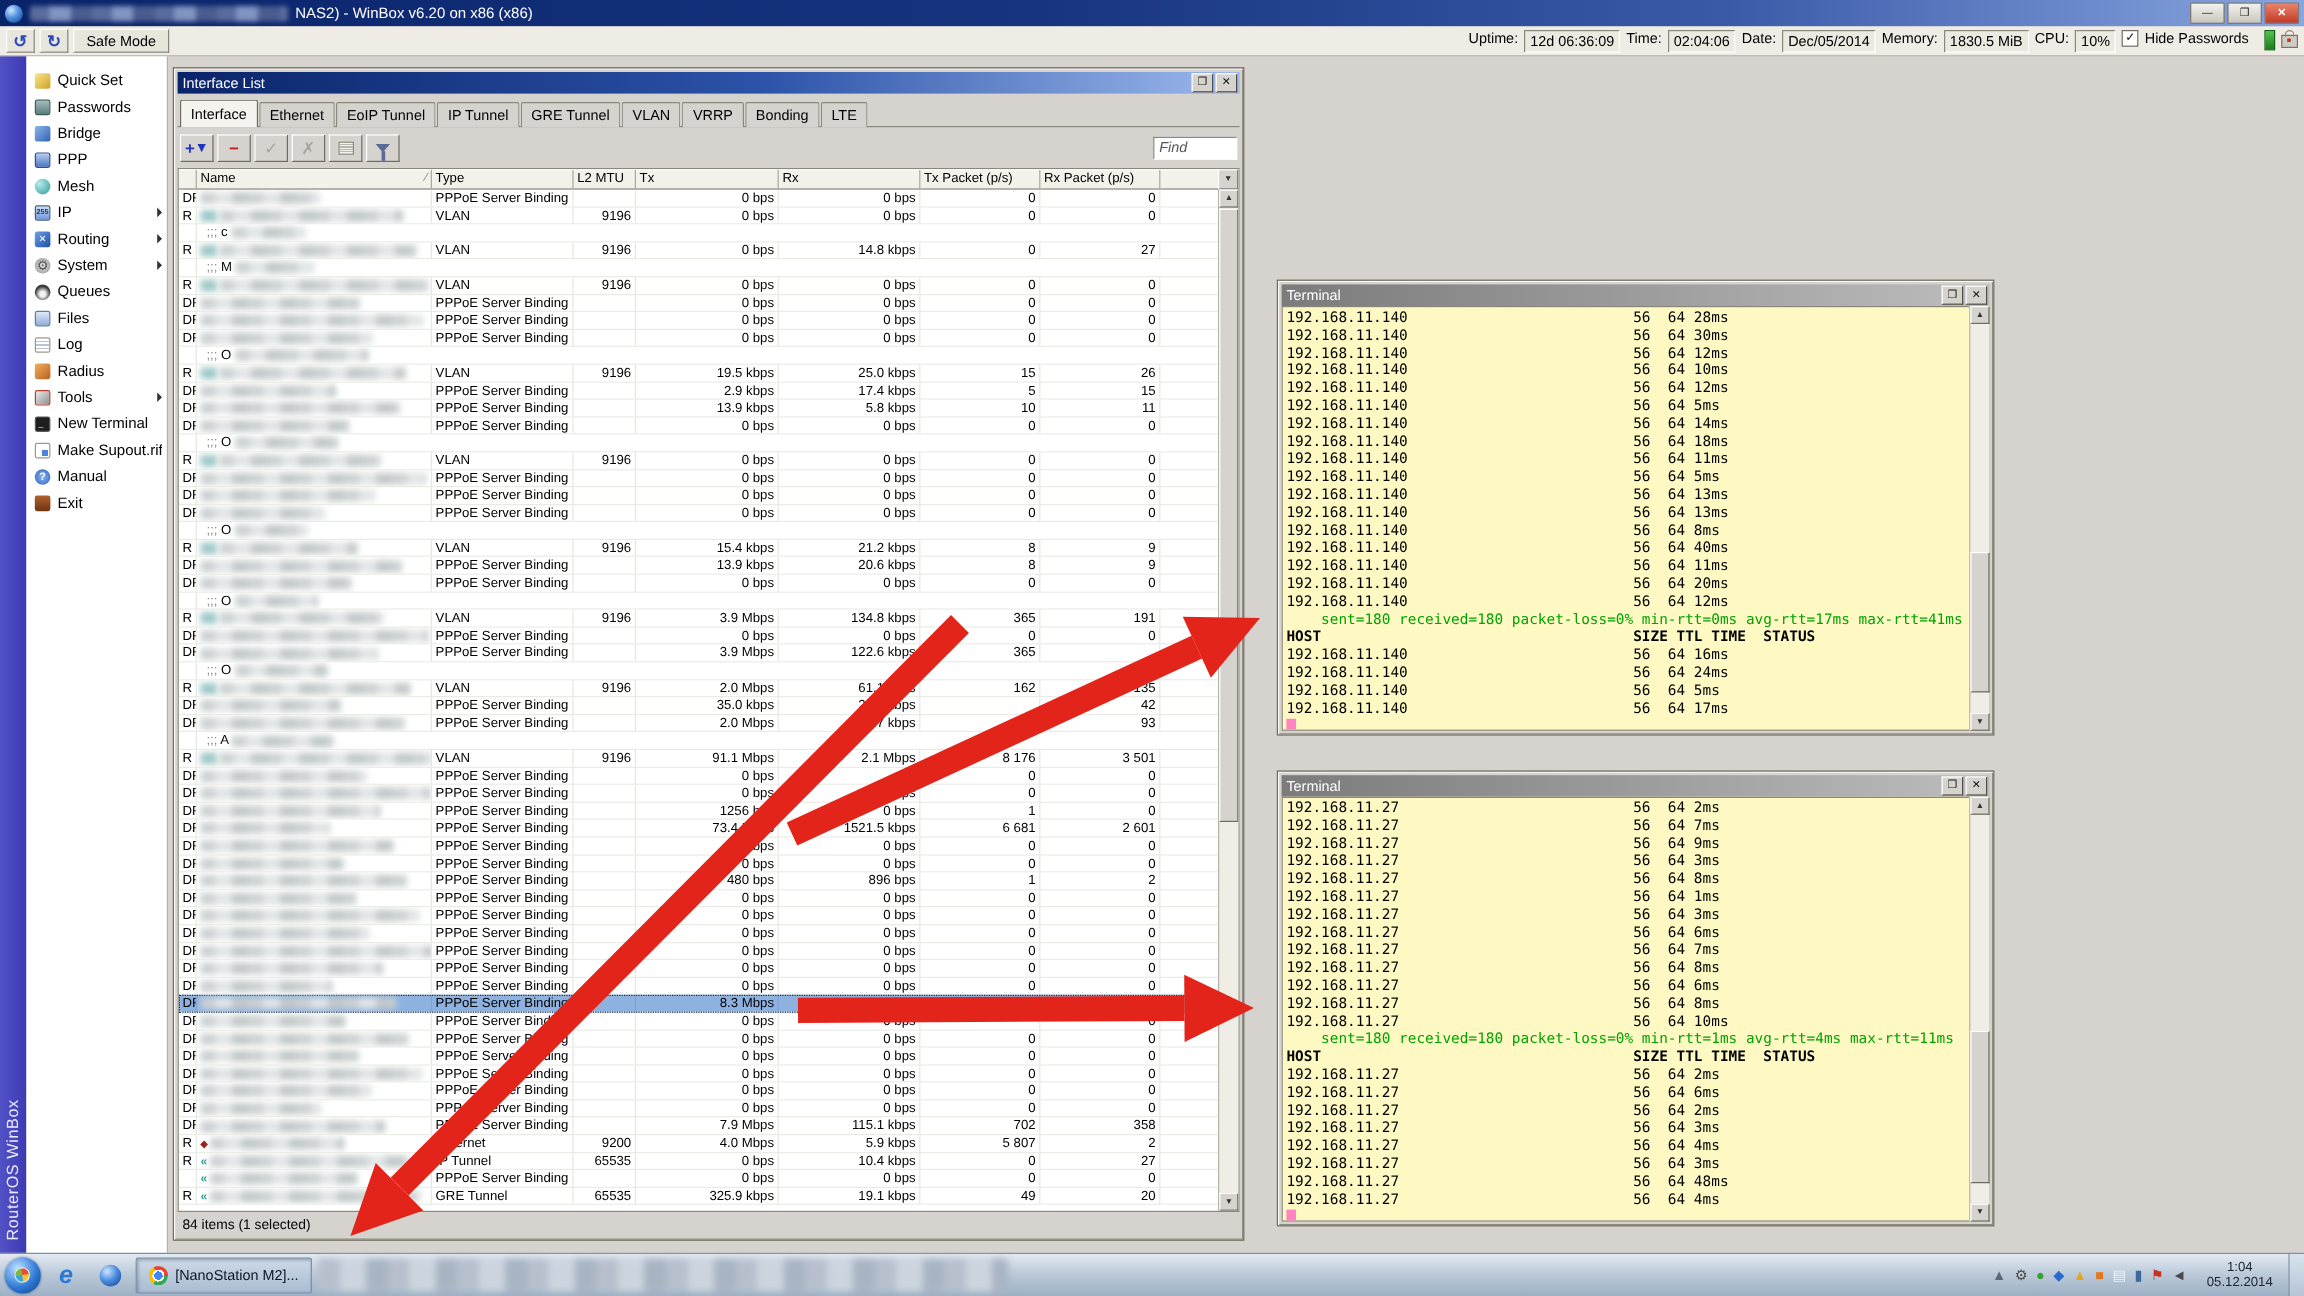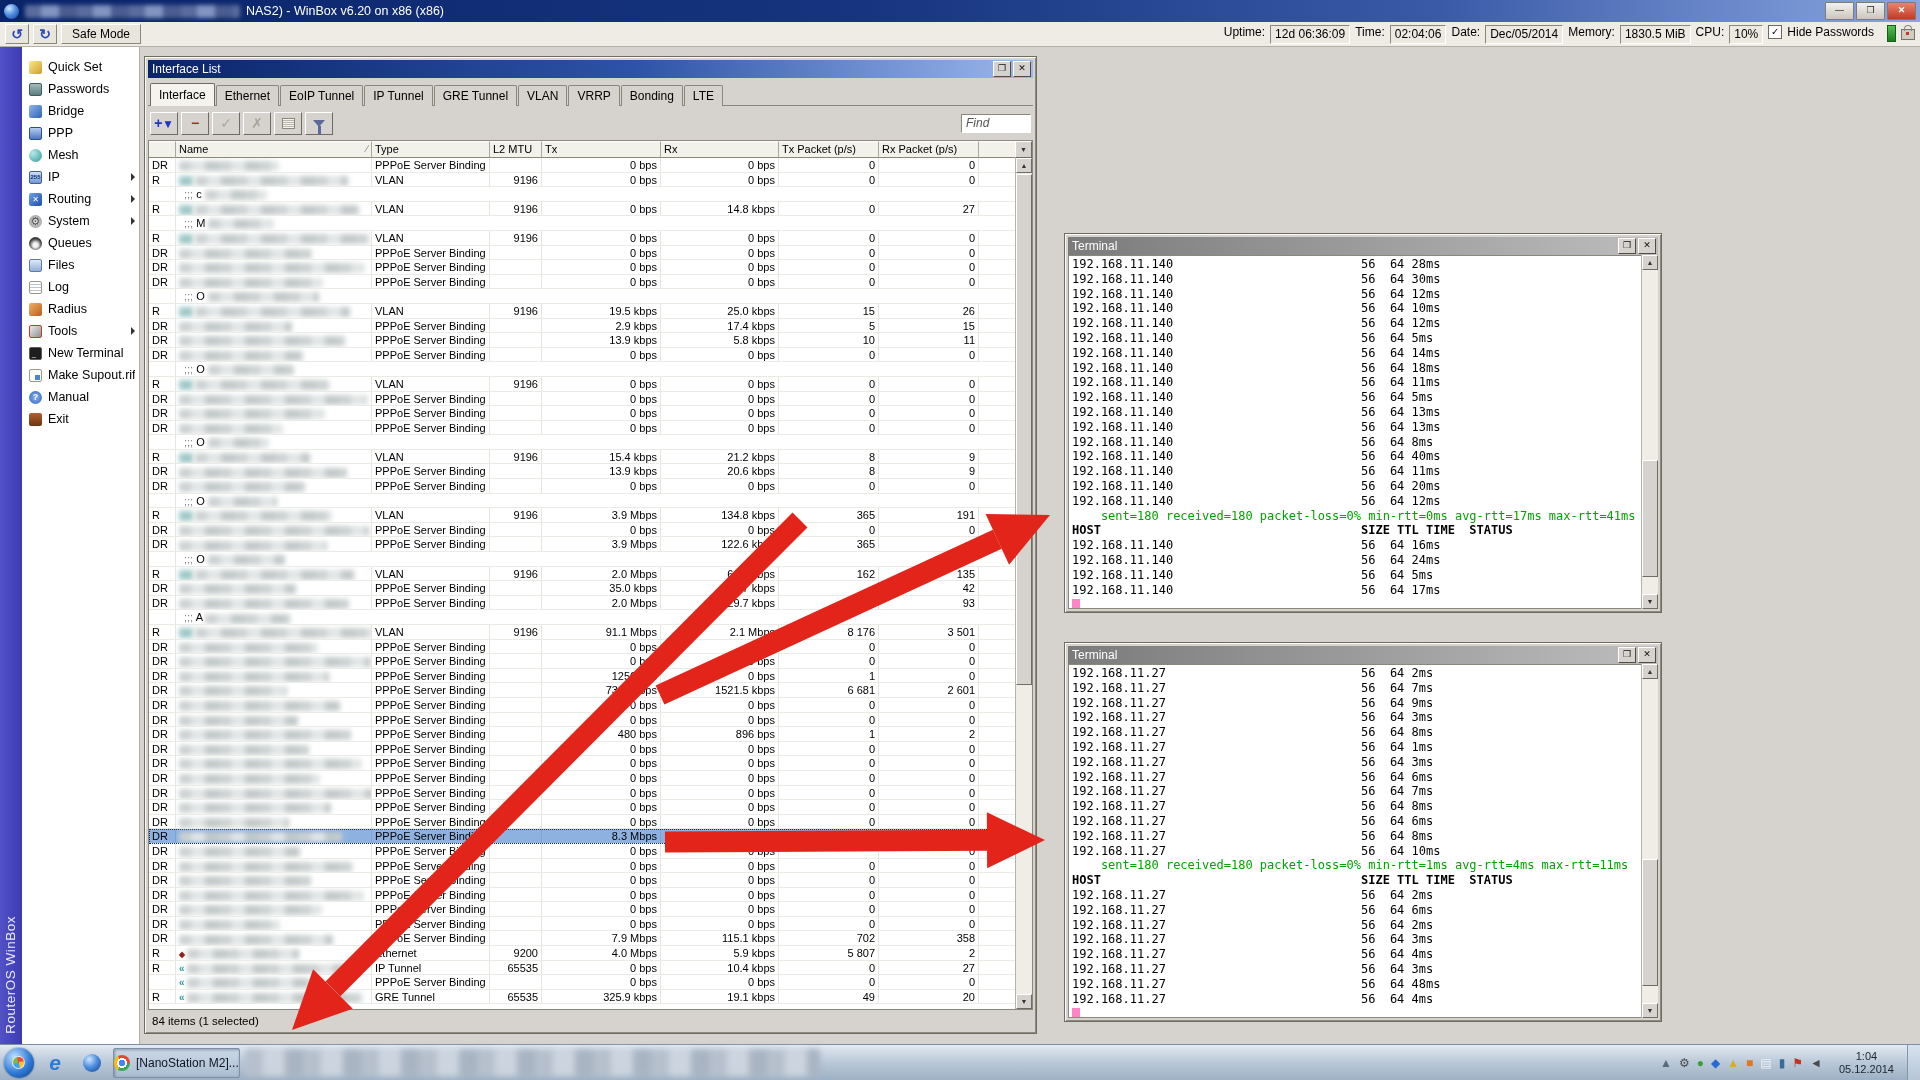--- a/index.html
+++ b/index.html
@@ -100,59 +100,59 @@
   .grid{flex:1;display:flex;flex-direction:column;border:1px solid #8a887c;background:#fff;position:relative;overflow:hidden}
   .grid-h{flex:none;display:flex;height:17px;background:#f2f1ea;font-size:11px}
   .hcell{border-right:1px solid #aaa89c;border-bottom:1px solid #8a887c;border-top:1px solid #fff;
     padding:1px 3px;box-sizing:border-box;white-space:nowrap;overflow:hidden;display:flex;align-items:flex-start}
   .hsort{margin-left:auto;color:#888;font-size:10px}
   .hdrop{width:17px;flex:none;background:#d6d3ce;border:1px solid;border-color:#fff #6e6c60 #6e6c60 #fff;
     font-size:7px;display:flex;align-items:center;justify-content:center;box-sizing:border-box;color:#333}
   .grid-b{flex:1;overflow:hidden;margin-right:17px;font-size:11px}
   .trow{display:flex;height:14.6px;line-height:14.4px;box-sizing:border-box;border-bottom:1px solid #ebebe6}
   .cell{padding:0 3px;border-right:1px solid #e6e6e1;white-space:nowrap;overflow:hidden;box-sizing:border-box}
-  .col-f{width:27px;flex:none}.col-name{width:196px;flex:none}.col-type{width:118px;flex:none}
+  .col-f{width:15px;flex:none}.col-name{width:196px;flex:none}.col-type{width:118px;flex:none}
   .col-mtu{width:52px;flex:none}.col-tx{width:119px;flex:none}.col-rx{width:118px;flex:none}
   .col-tp{width:100px;flex:none}.col-rp{width:100px;flex:none}.col-x{flex:1;border-right:none}
   .num{text-align:right}
   .nblur{display:inline-block;height:10px;border-radius:1px;vertical-align:middle;filter:blur(2.5px);
     background:repeating-linear-gradient(90deg,#ccd1d1 0 12px,#e2e5e5 12px 26px,#c3c9c9 26px 40px)}
   .nblur.teal{background:#9fc8c8;margin-right:2px}
   .ni{font-style:normal;font-weight:bold;margin-right:2px;font-size:10px}
   .ni-cyan{color:#2a9a9a}.ni-red{color:#8e1f18;font-size:8px}
   .com-row .com{flex:1;color:#000;padding-left:8px;border-right:none}
   .dots{color:#8a8a8a}
   .trow.sel{background:#8eb2e0;outline:1px dotted #1a2c50;outline-offset:-1px}
   .trow.sel .cell{border-right-color:#7ea2d4}
   
   .vscroll{position:absolute;right:0;top:17px;bottom:0;width:17px;background:#efede6;border-left:1px solid #b5b2a8;box-sizing:border-box}
   .sbtn{position:absolute;left:0;width:16px;height:15px;background:#d6d3ce;border:1px solid;
     border-color:#fff #6e6c60 #6e6c60 #fff;font-size:7px;text-align:center;line-height:14px;color:#333;box-sizing:border-box}
   .sthumb{position:absolute;left:0;width:16px;background:#d6d3ce;border:1px solid;border-color:#fff #6e6c60 #6e6c60 #fff;box-sizing:border-box}
   .w-status{flex:none;height:18px;display:flex;align-items:center;font-size:11.5px;padding:2px 4px 0 4px}
   
-  .t-body{flex:1;position:relative;background:#ffffff;border:1px solid #8a887c;overflow:hidden;
+  .t-body{flex:1;position:relative;background:#fef9c3;border:1px solid #8a887c;overflow:hidden;
     font-family:"DejaVu Sans Mono",monospace;font-size:12px;line-height:14.8px;padding:1px 18px 0 3px}
   .tl{white-space:pre;height:14.8px;color:#000}
   .tl.g{color:#00a400}.tl.b{font-weight:bold}
   .cur{display:inline-block;width:8px;height:12px;background:#ff85c2;vertical-align:middle}
   .t-scroll{position:absolute;right:0;top:0;bottom:0;width:17px;background:#efede6;border-left:1px solid #b5b2a8;box-sizing:border-box}
   
   .taskbar{position:absolute;left:0;bottom:0;width:1920px;height:36px;z-index:40;box-sizing:border-box;
     background:linear-gradient(#e3eaf2,#bdcbda 45%,#9db0c4);border-top:1px solid #7f8fa3;
     display:flex;align-items:center;padding:0 0 0 4px;gap:5px}
   .orb{width:30px;height:30px;border-radius:50%;flex:none;position:relative;
     background:radial-gradient(circle at 35% 30%,#bfe0ff,#2f7ad8 55%,#0a3f86);box-shadow:0 0 2px #456}
   .orb i{position:absolute;left:8px;top:8px;width:13px;height:13px;border-radius:50%;transform:rotate(-8deg);
     background:conic-gradient(#e84c3d 0 90deg,#f5c431 90deg 180deg,#3ba3e8 180deg 270deg,#7cbb3f 270deg 360deg);
     border:1px solid rgba(255,255,255,.7);box-sizing:border-box}
   .tb-ic{width:32px;height:28px;display:flex;align-items:center;justify-content:center;border-radius:3px}
   .ie{font-size:21px;font-weight:bold;font-style:italic;color:#2e79d8}
   .wb-ic{width:18px;height:18px;border-radius:50%;background:radial-gradient(circle at 35% 30%,#cfe6ff,#4f8fe0 45%,#0c3f8e)}
-  .taskbtn{height:28px;display:flex;align-items:center;gap:6px;padding:0 0;font-size:12px;color:#0c1624;
+  .taskbtn{height:28px;display:flex;align-items:center;gap:6px;padding:0 10px;font-size:12px;color:#0c1624;
     background:linear-gradient(#cdd9e6,#a9bcd1);border:1px solid #7d8fa5;border-radius:2px;
     box-shadow:inset 1px 1px 3px rgba(20,40,70,.35)}
   .chrome{width:16px;height:16px;border-radius:50%;flex:none;
     background:radial-gradient(circle at 50% 50%,#4285f4 0 3.5px,#fff 3.5px 5px,rgba(0,0,0,0) 5px),
       conic-gradient(from -30deg,#ea4335 0 120deg,#34a853 120deg 240deg,#fbbc05 240deg 360deg)}
   .task-blur{width:575px;height:27px;border-radius:2px;filter:blur(3px);
     background:repeating-linear-gradient(90deg,#b6c0cd 0 18px,#ccd5df 18px 40px,#a8b4c2 40px 58px)}
   .tray{margin-left:auto;display:flex;align-items:center;gap:7px;padding-right:4px}
   .tray-ic{font-size:12px;line-height:12px}
   .clock{font-size:11px;line-height:13px;text-align:center;color:#1c2430;margin:16px 8px;white-space:nowrap}

